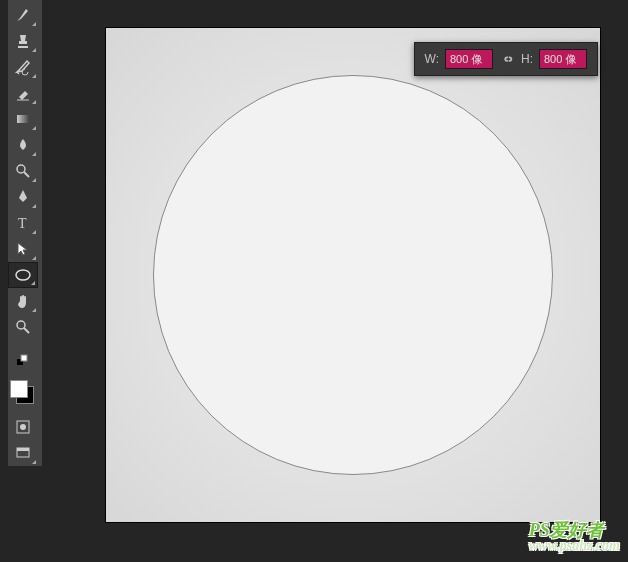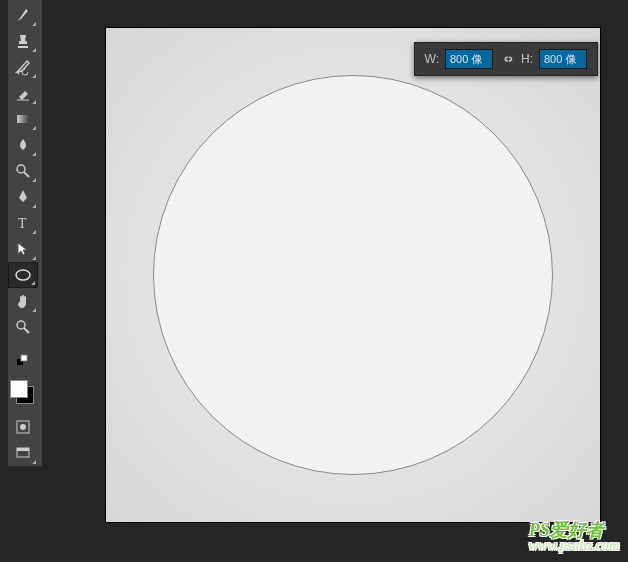--- a/index.html
+++ b/index.html
@@ -84,21 +84,21 @@
   background: #3a3a3a;
   border: 1px solid #222;
   box-shadow: 0 2px 6px rgba(0,0,0,0.5);
   display: flex; align-items: center;
   padding: 6px 10px;
   gap: 6px;
 }
 .transform-box .lbl { color: #c0c0c0; font-size: 12px; }
 .transform-box input {
   width: 48px; height: 20px;
-  background: #0369a1;
+  background: #be185d;
   border: 1px solid #1a1a1a;
   color: #e0e0e0;
   font-size: 11px;
   padding: 4px 4px;
 }
 .link-icon { width: 16px; height: 16px; display: flex; align-items:center; justify-content:center; }
 .watermark {
   position: absolute;
   right: 8px; bottom: 8px;
   font-family: "Comic Sans MS", cursive;

